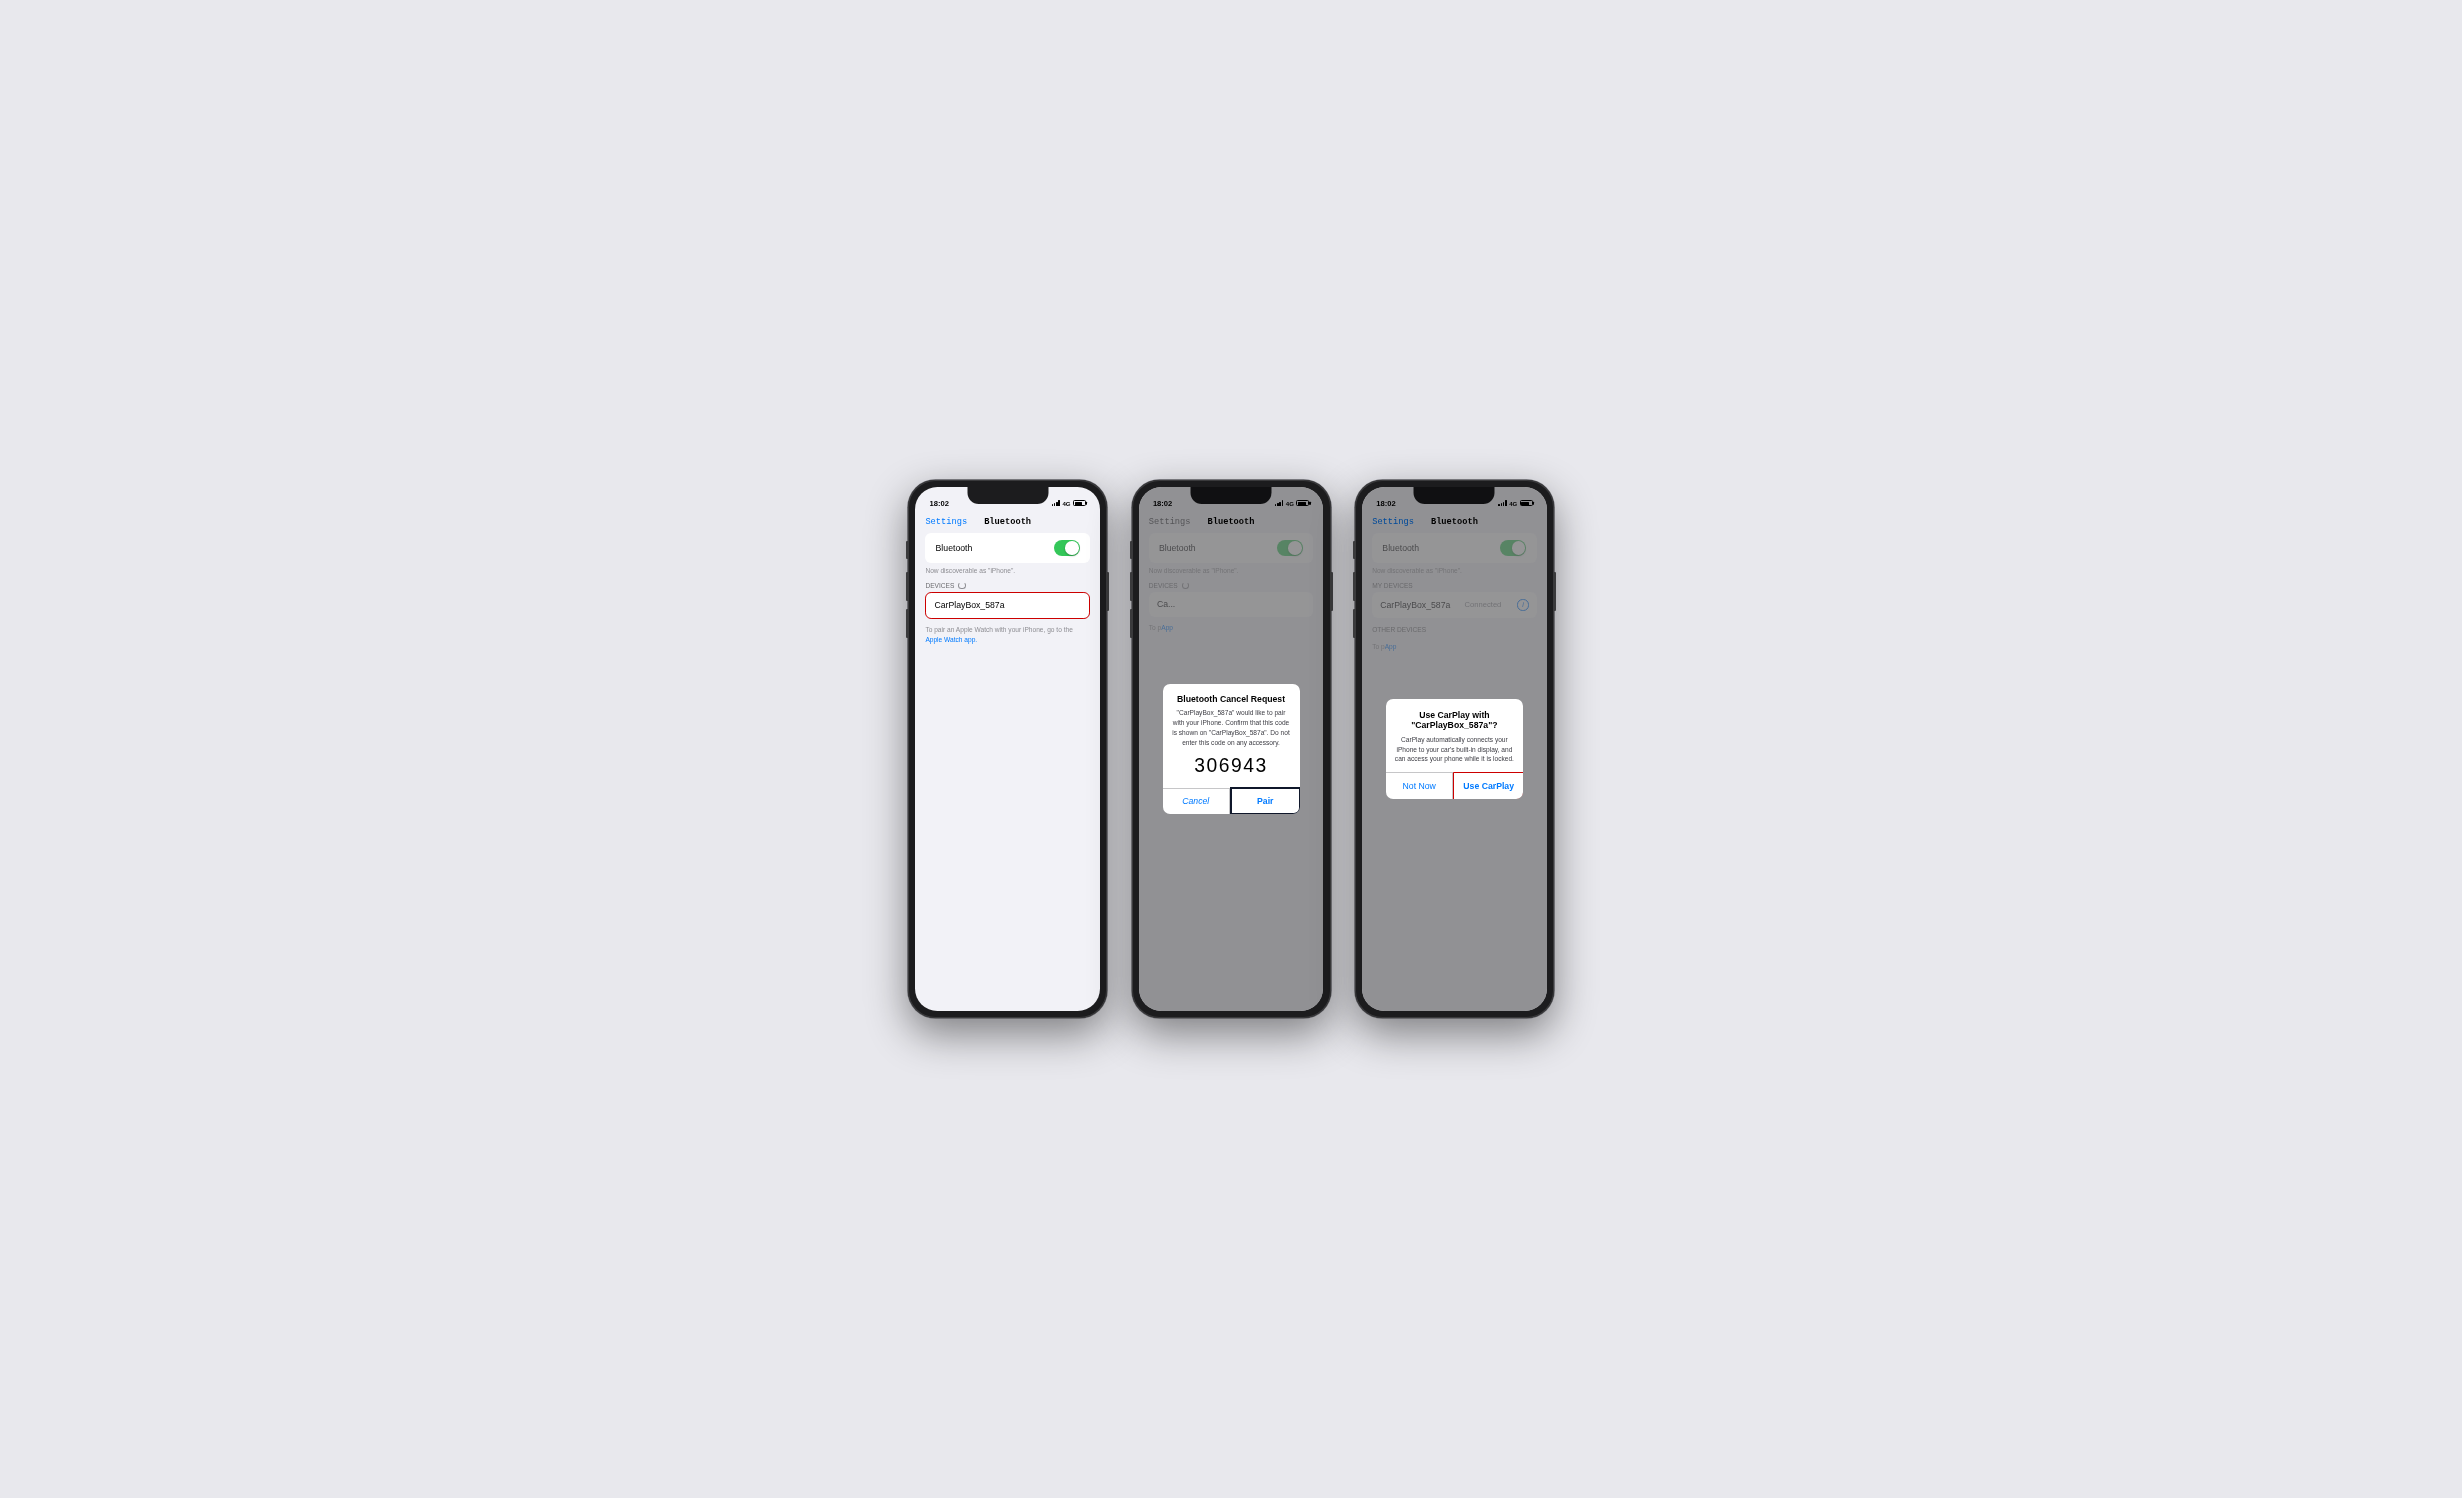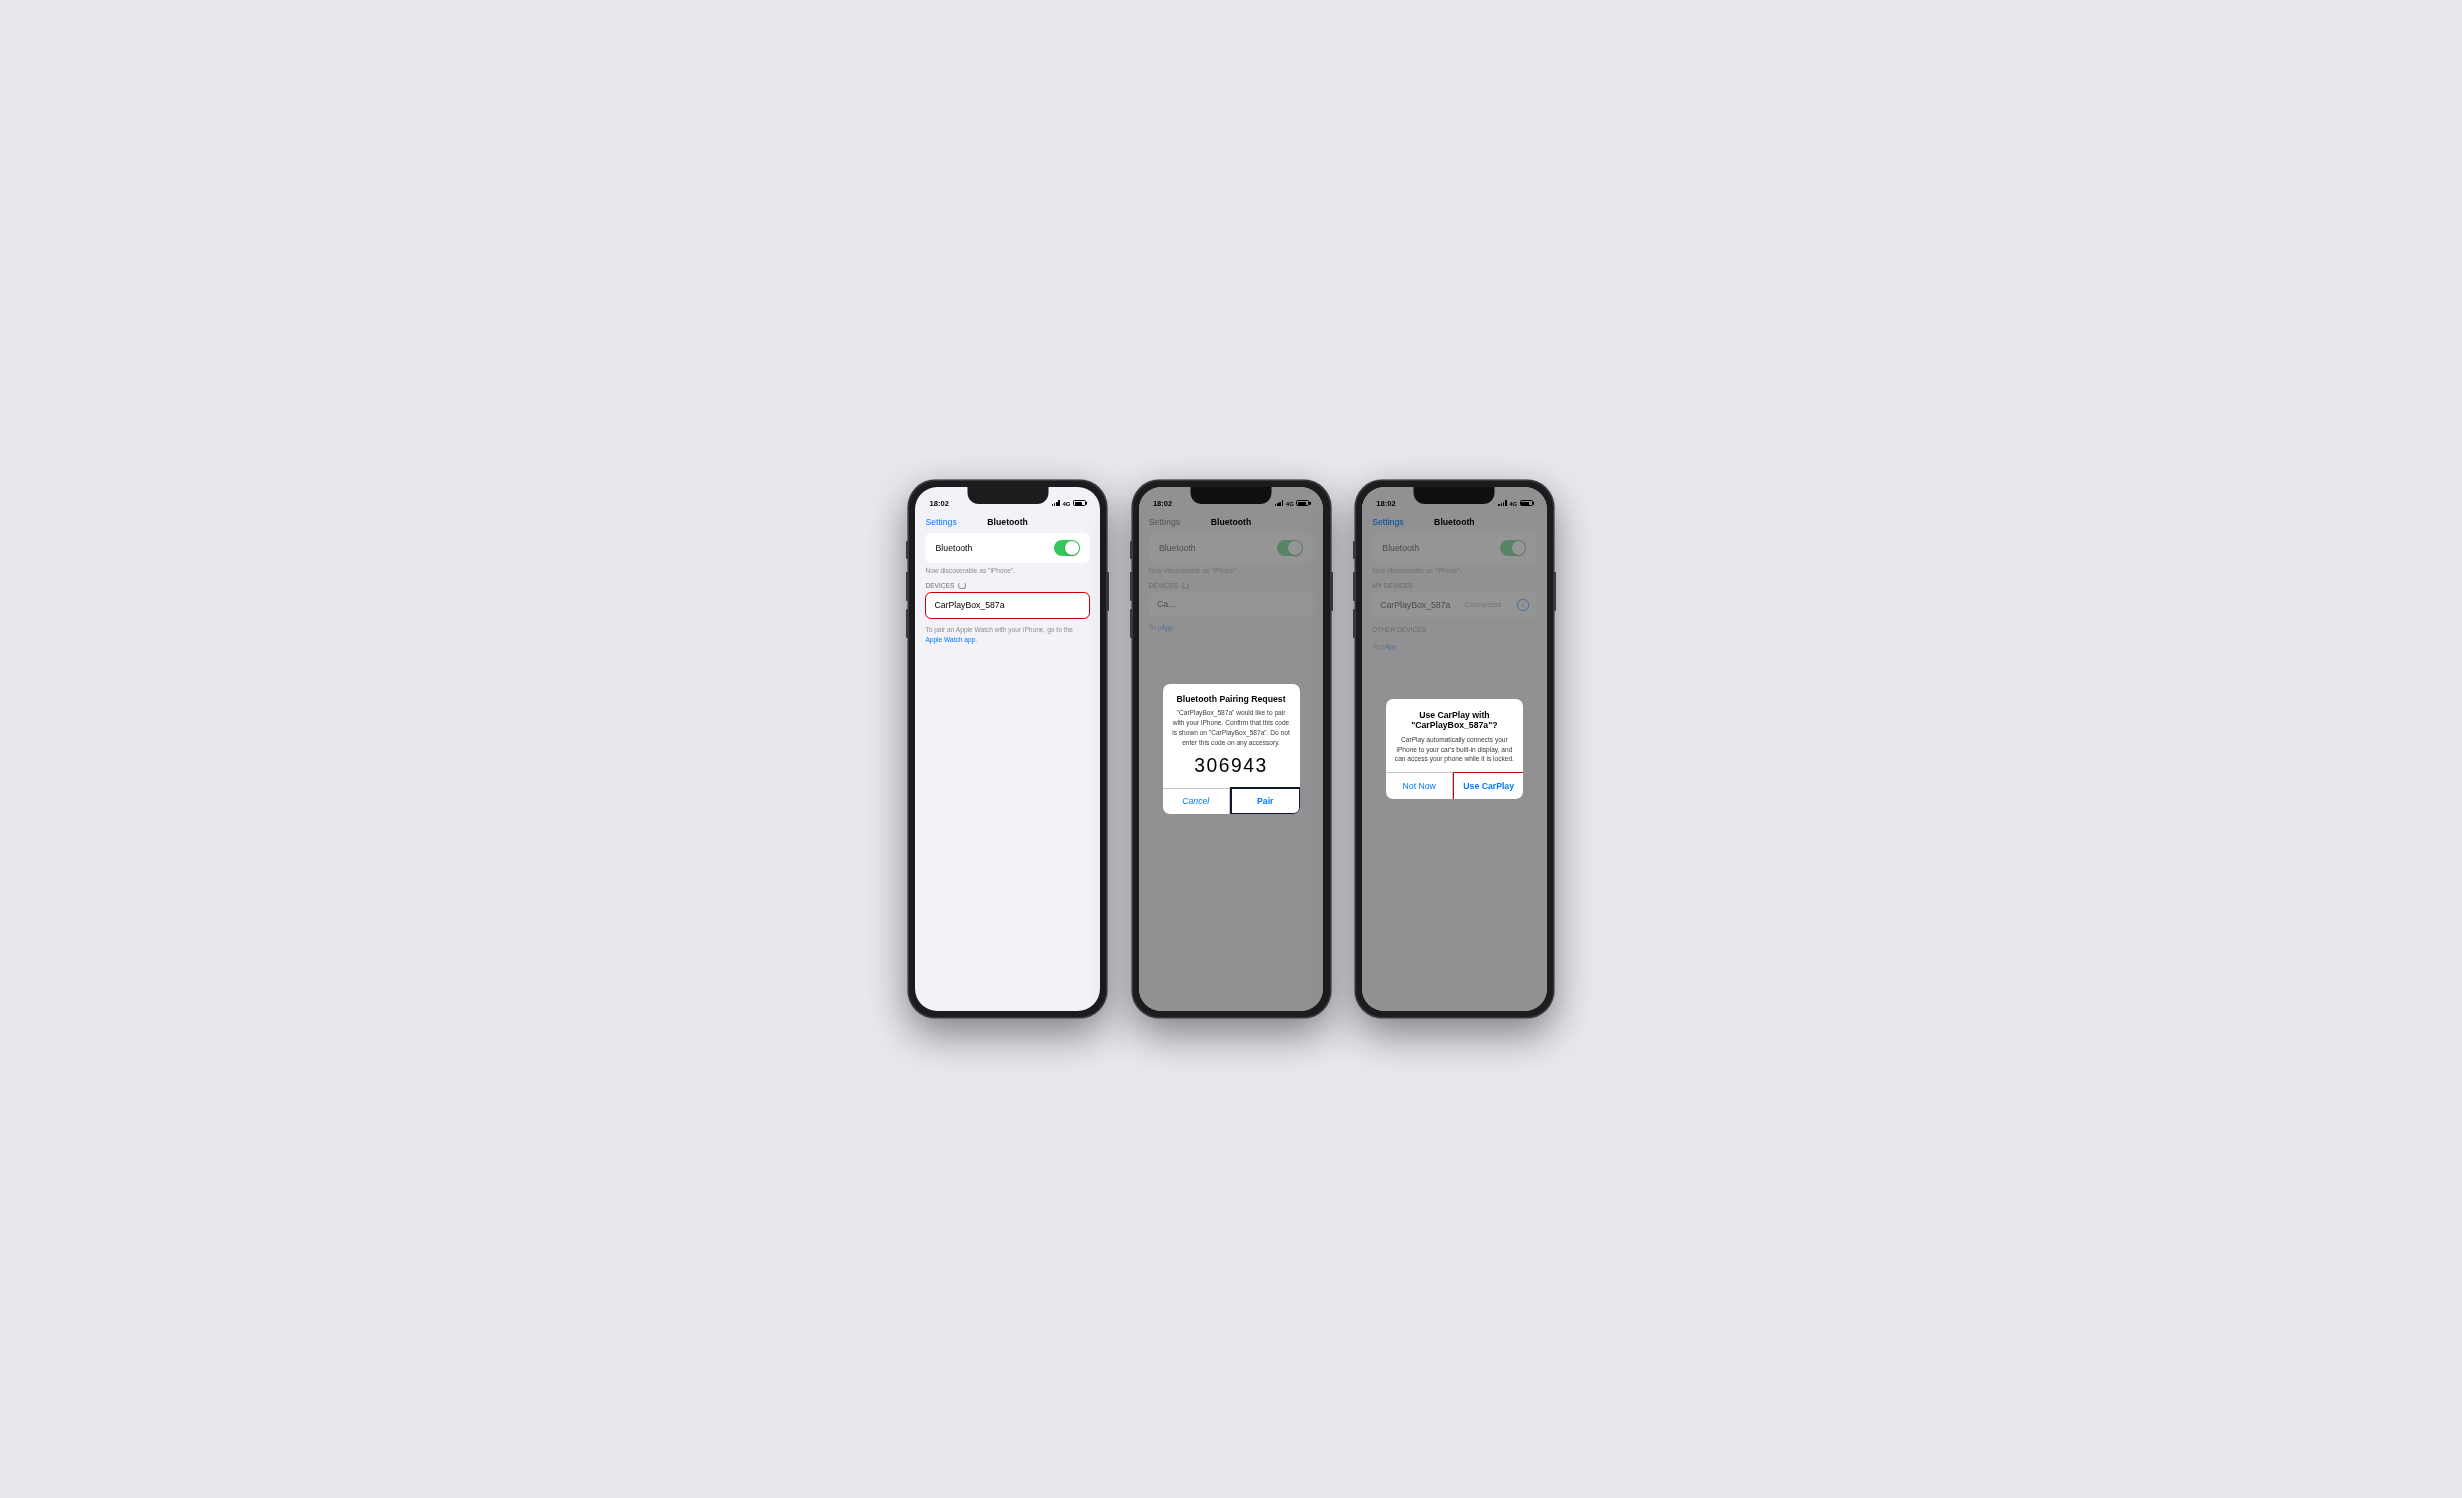--- a/index.html
+++ b/index.html
@@ -117,20 +117,21 @@
     }
 
     
     .nav-header {
       display: flex;
       align-items: center;
       justify-content: center;
       padding: 4.1px 10.2px 6.1px;
       position: relative;
       background: #f2f2f7;
+      font-family: Liberation Mono, monospace;
     }
     .nav-back {
       position: absolute;
       left: 10.2px;
       color: #007aff;
       font-size: 8.7px;
       font-weight: 400;
     }
     .nav-back.dimmed {
       color: #8e8e93;
@@ -492,21 +493,21 @@
             <span class="device-name">Ca...</span>
           </div>
           <div class="footer-text">
             <span>To p</span><a class="footer-link">App</a>
           </div>
         </div>
 
         <div class="overlay">
           <div class="dialog">
             <div class="dialog-body">
-              <div class="dialog-title">Bluetooth Pairing Request</div>
+              <div class="dialog-title">Bluetooth Cancel Request</div>
               <div class="dialog-message">"CarPlayBox_587a" would like to pair with your iPhone. Confirm that this code is shown on "CarPlayBox_587a". Do not enter this code on any accessory.</div>
               <div class="dialog-code">306943</div>
             </div>
             <div class="dialog-divider"></div>
             <div class="dialog-buttons">
               <button class="dialog-btn dialog-btn-border">Cancel</button>
               <button class="dialog-btn" style="border:2px solid #0f172a; border-radius:0 0 7.1px 0; font-weight:600; margin:-1px -1px -1px 0;">Pair</button>
             </div>
           </div>
         </div>

